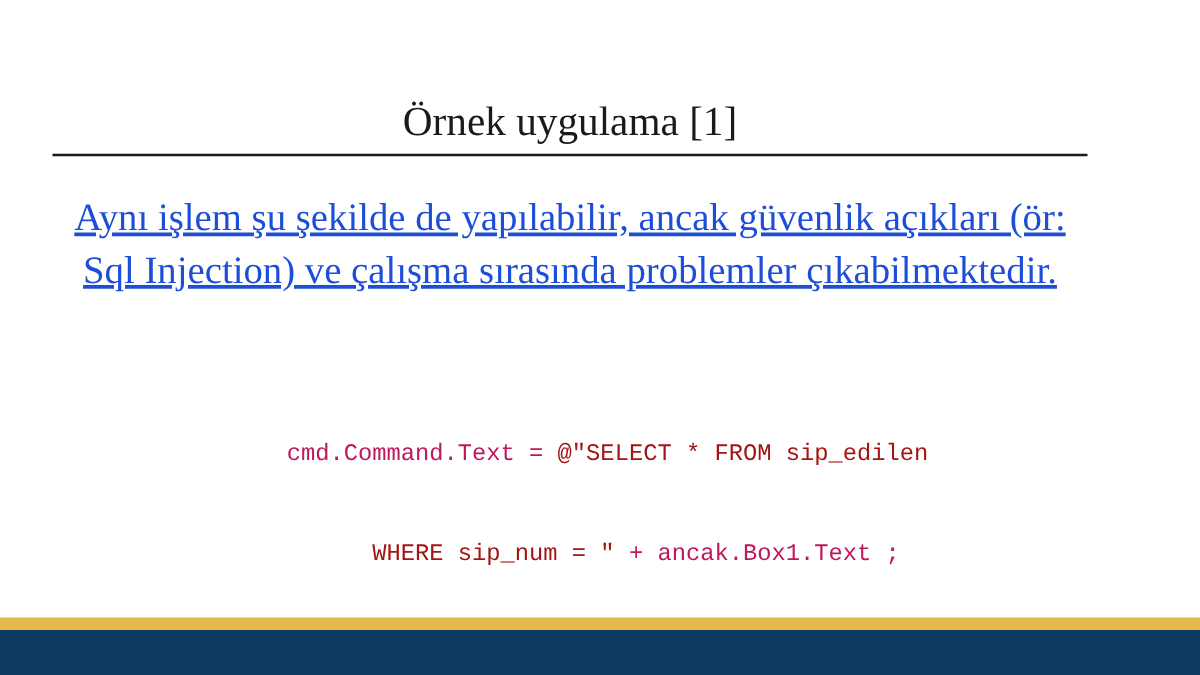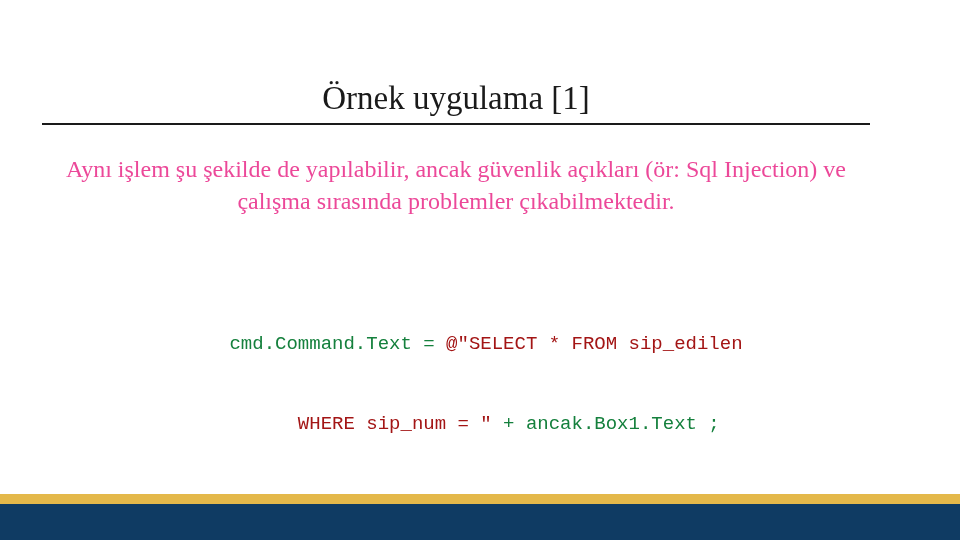--- a/index.html
+++ b/index.html
@@ -18,36 +18,37 @@
   }
   .title {
     font-size: 33px;
     font-weight: 400;
     color: #1a1a1a;
     border-bottom: 2px solid #1a1a1a;
     padding-bottom: 6px;
     margin-bottom: 28px;
   }
   .body-text {
-    font-size: 24px;
-    color: #ec4899;
+    font-size: 31px;
+    color: #1d4ed8;
     line-height: 1.35;
     padding: 0 8px;
+    text-decoration: underline;
   }
   .code-block {
     margin-top: 60px;
     padding-left: 60px;
     font-family: Consolas, "Courier New", monospace;
     font-size: 19px;
     white-space: pre;
     line-height: 1.4;
     color: #000;
   }
   .code-line { display: block; }
-  .tok-default { color: #15803d; }
+  .tok-default { color: #be185d; }
   .tok-string { color: #a31515; }
   .footer-bars {
     position: absolute;
     left: 0;
     bottom: 0;
     width: 100%;
   }
   .bar-gold { width: 100%; height: 10px; background: #e4b84a; }
   .bar-navy { width: 100%; height: 36px; background: #0f3b63; }
 </style>

